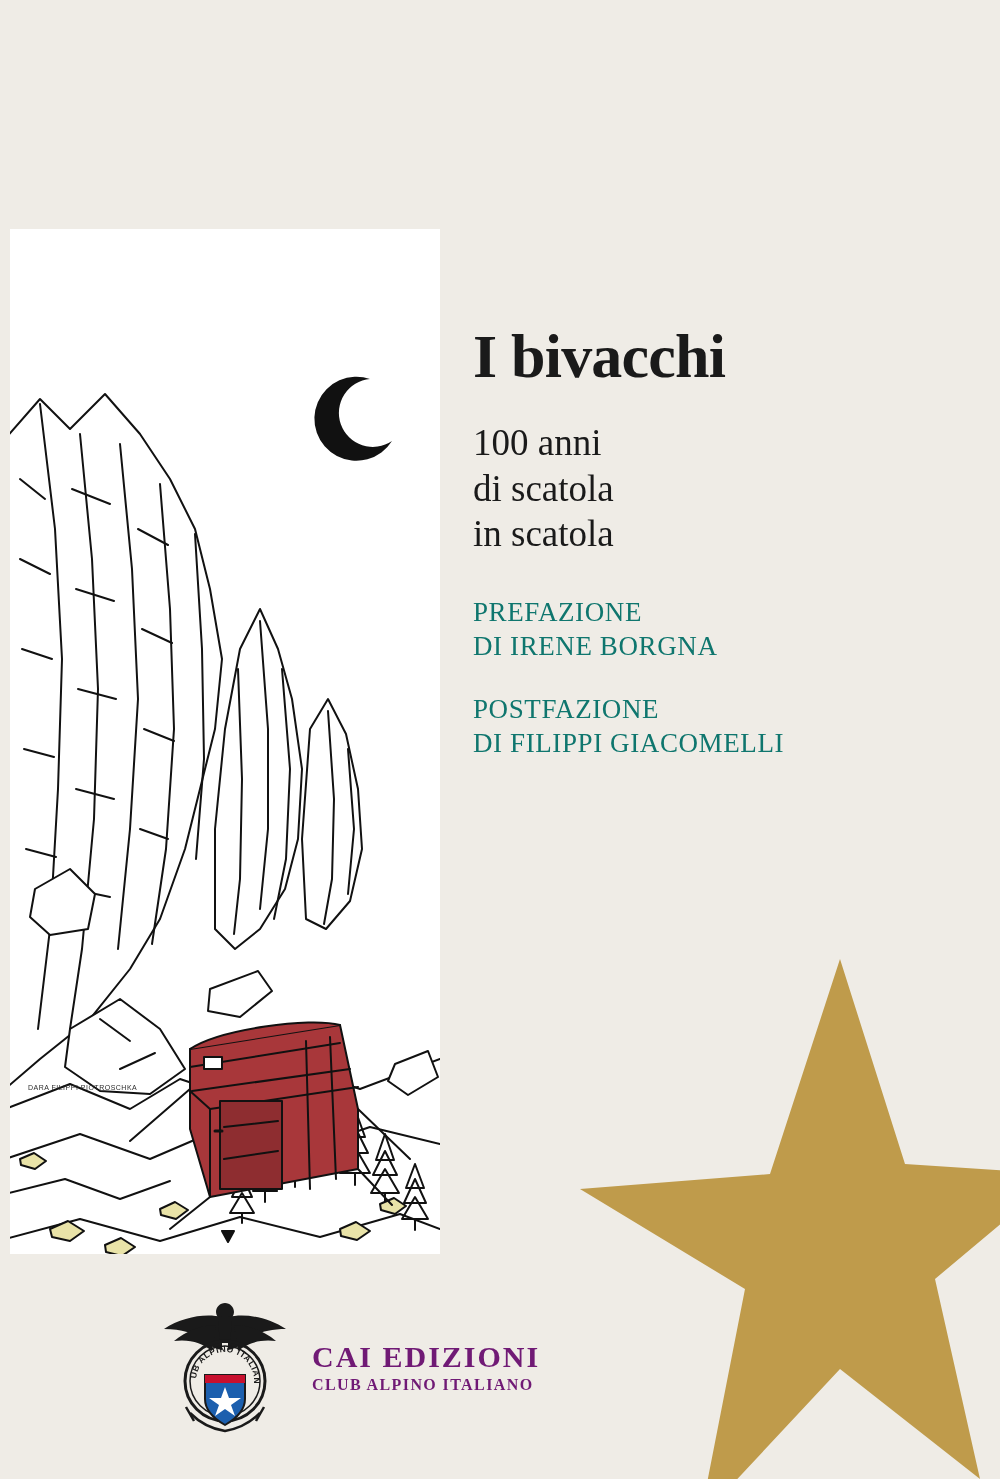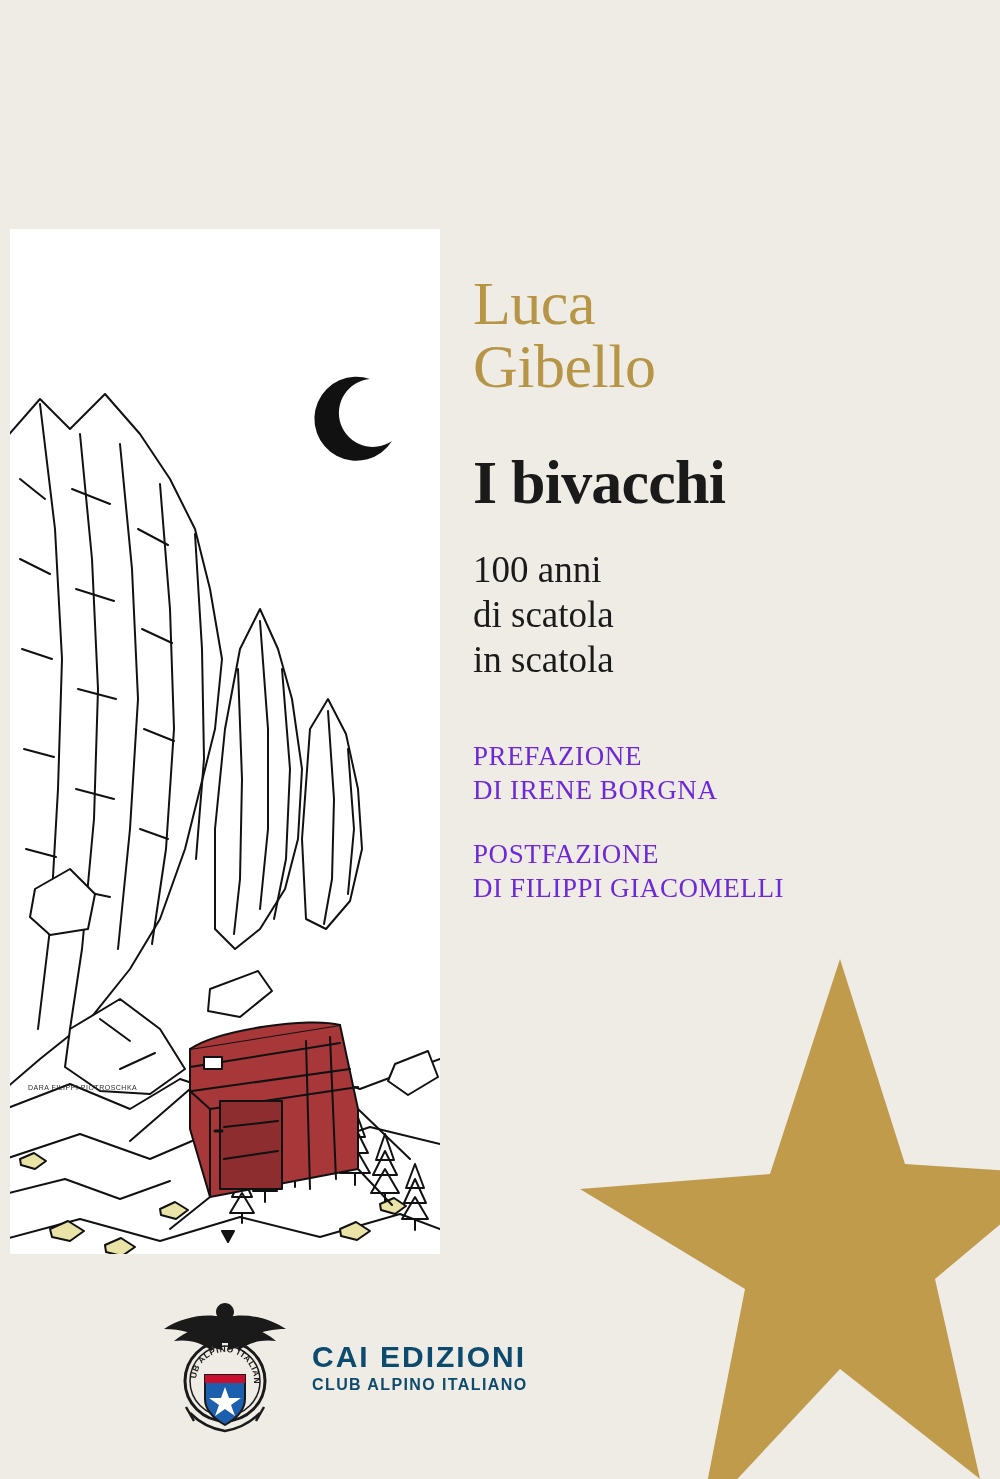--- a/index.html
+++ b/index.html
@@ -77,40 +77,40 @@
   }
   .subtitle {
     margin-top: 32px;
     font-family: "Liberation Serif", serif;
     font-size: 37px;
     line-height: 1.22;
     color: #1a1a1a;
     font-weight: 400;
   }
   .credits {
-    margin-top: 58px;
-    font-family: "Liberation Serif", serif;
-    color: #6d28d9;
+    margin-top: 40px;
+    font-family: "Liberation Serif", serif;
+    color: #0f766e;
     font-size: 27px;
     line-height: 1.25;
     letter-spacing: 0.6px;
   }
   .credits .block + .block { margin-top: 30px; }
   
   .publisher {
     position: absolute;
     left: 160px;
     top: 1295px;
     display: flex;
     align-items: center;
     gap: 22px;
   }
   .pub-text {
-    font-family: Liberation Sans, sans-serif;
-    color: #0c4a6e;
+    font-family: Liberation Serif, serif;
+    color: #701a75;
   }
   .pub-name {
     font-size: 30px;
     font-weight: 700;
     letter-spacing: 2px;
     line-height: 1.05;
   }
   .pub-sub {
     font-size: 16px;
     font-weight: 700;
@@ -200,24 +200,20 @@
           <path d="M180 860 L120 912 M348 880 L400 930 M200 968 L160 1000 M348 940 L382 976" stroke="#111"></path>
         </g>
 
         <path d="M212 1002 l12 0 l-6 11 z" fill="#111" stroke="#111"></path>
       </g>
     </svg>
     <div class="illu-caption">DARA FILIPPI PIOTROSCHKA</div>
   </div>
 
   <div class="text-block">
-    <div class="author">
-      <div>Luca</div>
-      <div>Gibello</div>
-    </div>
 
     <div class="title">
       <div>I bivacchi</div>
     </div>
 
     <div class="subtitle">
       <div>100 anni</div>
       <div>di scatola</div>
       <div>in scatola</div>
     </div>

